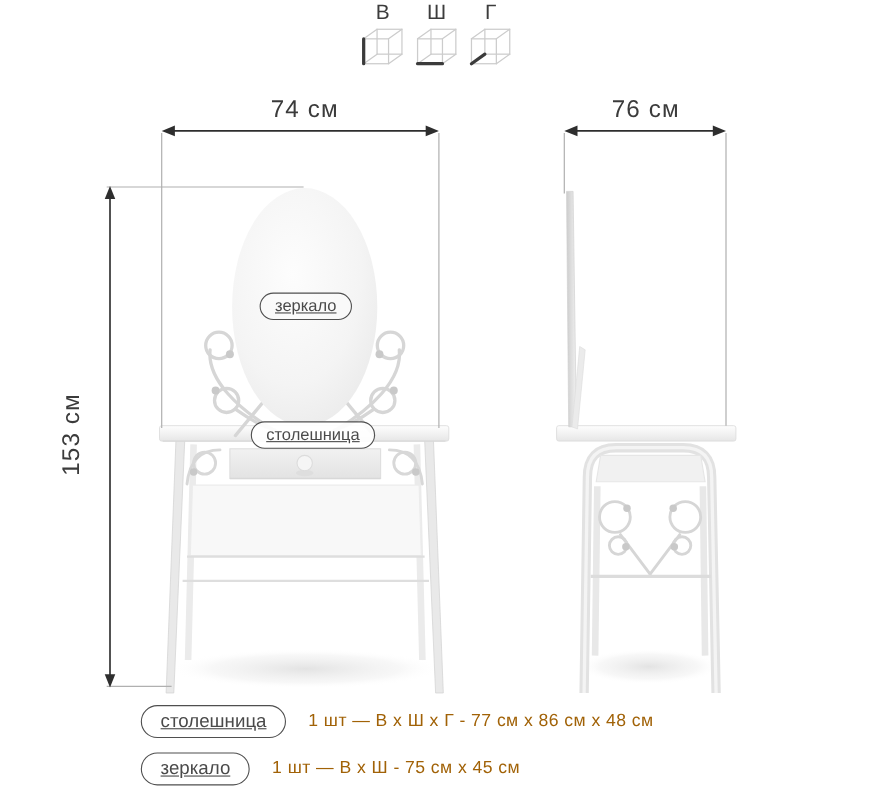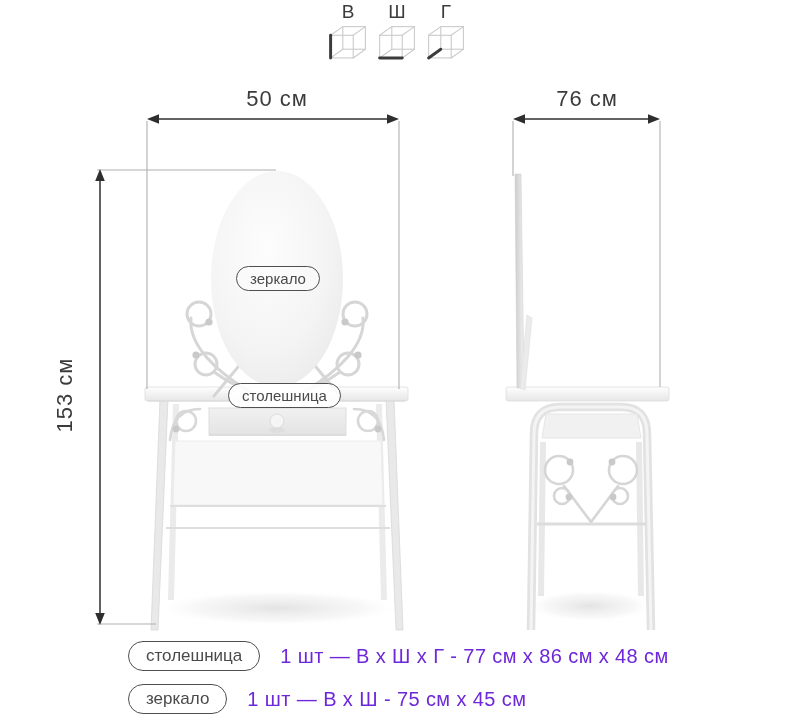--- a/index.html
+++ b/index.html
@@ -12,27 +12,28 @@
   .dim-label{
     font-size:22px;color:#3b3b3b;letter-spacing:1px;text-align:center;
   }
   .cube-letter{
     font-size:19px;color:#3c3c3c;text-align:center;width:40px;
   }
   .pill{
     display:inline-block;border:1.6px solid #4f4f4f;border-radius:22px;
     color:#4a4a4a;background:rgba(255,255,255,0.75);white-space:nowrap;
     text-align:right;
+    text-decoration:underline;
   }
   .pill-small{font-size:15px;padding:3px 13px;}
   .legend-row{
     position:absolute;left:128px;display:flex;align-items:center;gap:20px;
   }
   .legend-pill{font-size:17px;padding:4px 17px;background:#fff;}
-  .legend-spec{font-size:20px;color:#6d28d9;letter-spacing:0.4px;white-space:nowrap;}
+  .legend-spec{font-size:16px;color:#a16207;letter-spacing:0.4px;white-space:nowrap;}
   .rot-label{
     display:flex;align-items:center;justify-content:center;
     transform:rotate(-90deg);transform-origin:center;
   }
 </style>
 </head>
 <body>
 
 <div id="stage">
 
@@ -190,21 +191,21 @@
       <path d="M522,119 H651" fill="none"></path>
       <polygon points="513,119 525,114.2 525,123.8" stroke="none"></polygon>
       <polygon points="660,119 648,114.2 648,123.8" stroke="none"></polygon>
     </g>
   </svg>
 
   <div class="abs cube-letter" style="left:328px;top:1px">В</div>
   <div class="abs cube-letter" style="left:377px;top:1px">Ш</div>
   <div class="abs cube-letter" style="left:426px;top:1px">Г</div>
 
-  <div class="abs dim-label" style="left:172px;top:86px;width:210px">50 см</div>
+  <div class="abs dim-label" style="left:172px;top:86px;width:210px">74 см</div>
   <div class="abs dim-label" style="left:512px;top:86px;width:150px">76 см</div>
   <div class="abs dim-label rot-label" style="left:5px;top:381px;width:120px;height:28px">153 см</div>
 
   <div class="abs pill pill-small" style="left:236px;top:266px;background:rgba(252,252,252,0.55)">зеркало</div>
   <div class="abs pill pill-small" style="left:228px;top:383px;background:rgba(255,255,255,0.9)">столешница</div>
 
   <div class="legend-row" style="top:641px">
     <span class="pill legend-pill">столешница</span>
     <span class="legend-spec">1 шт — В х Ш х Г - 77 см х 86 см х 48 см</span>
   </div>

